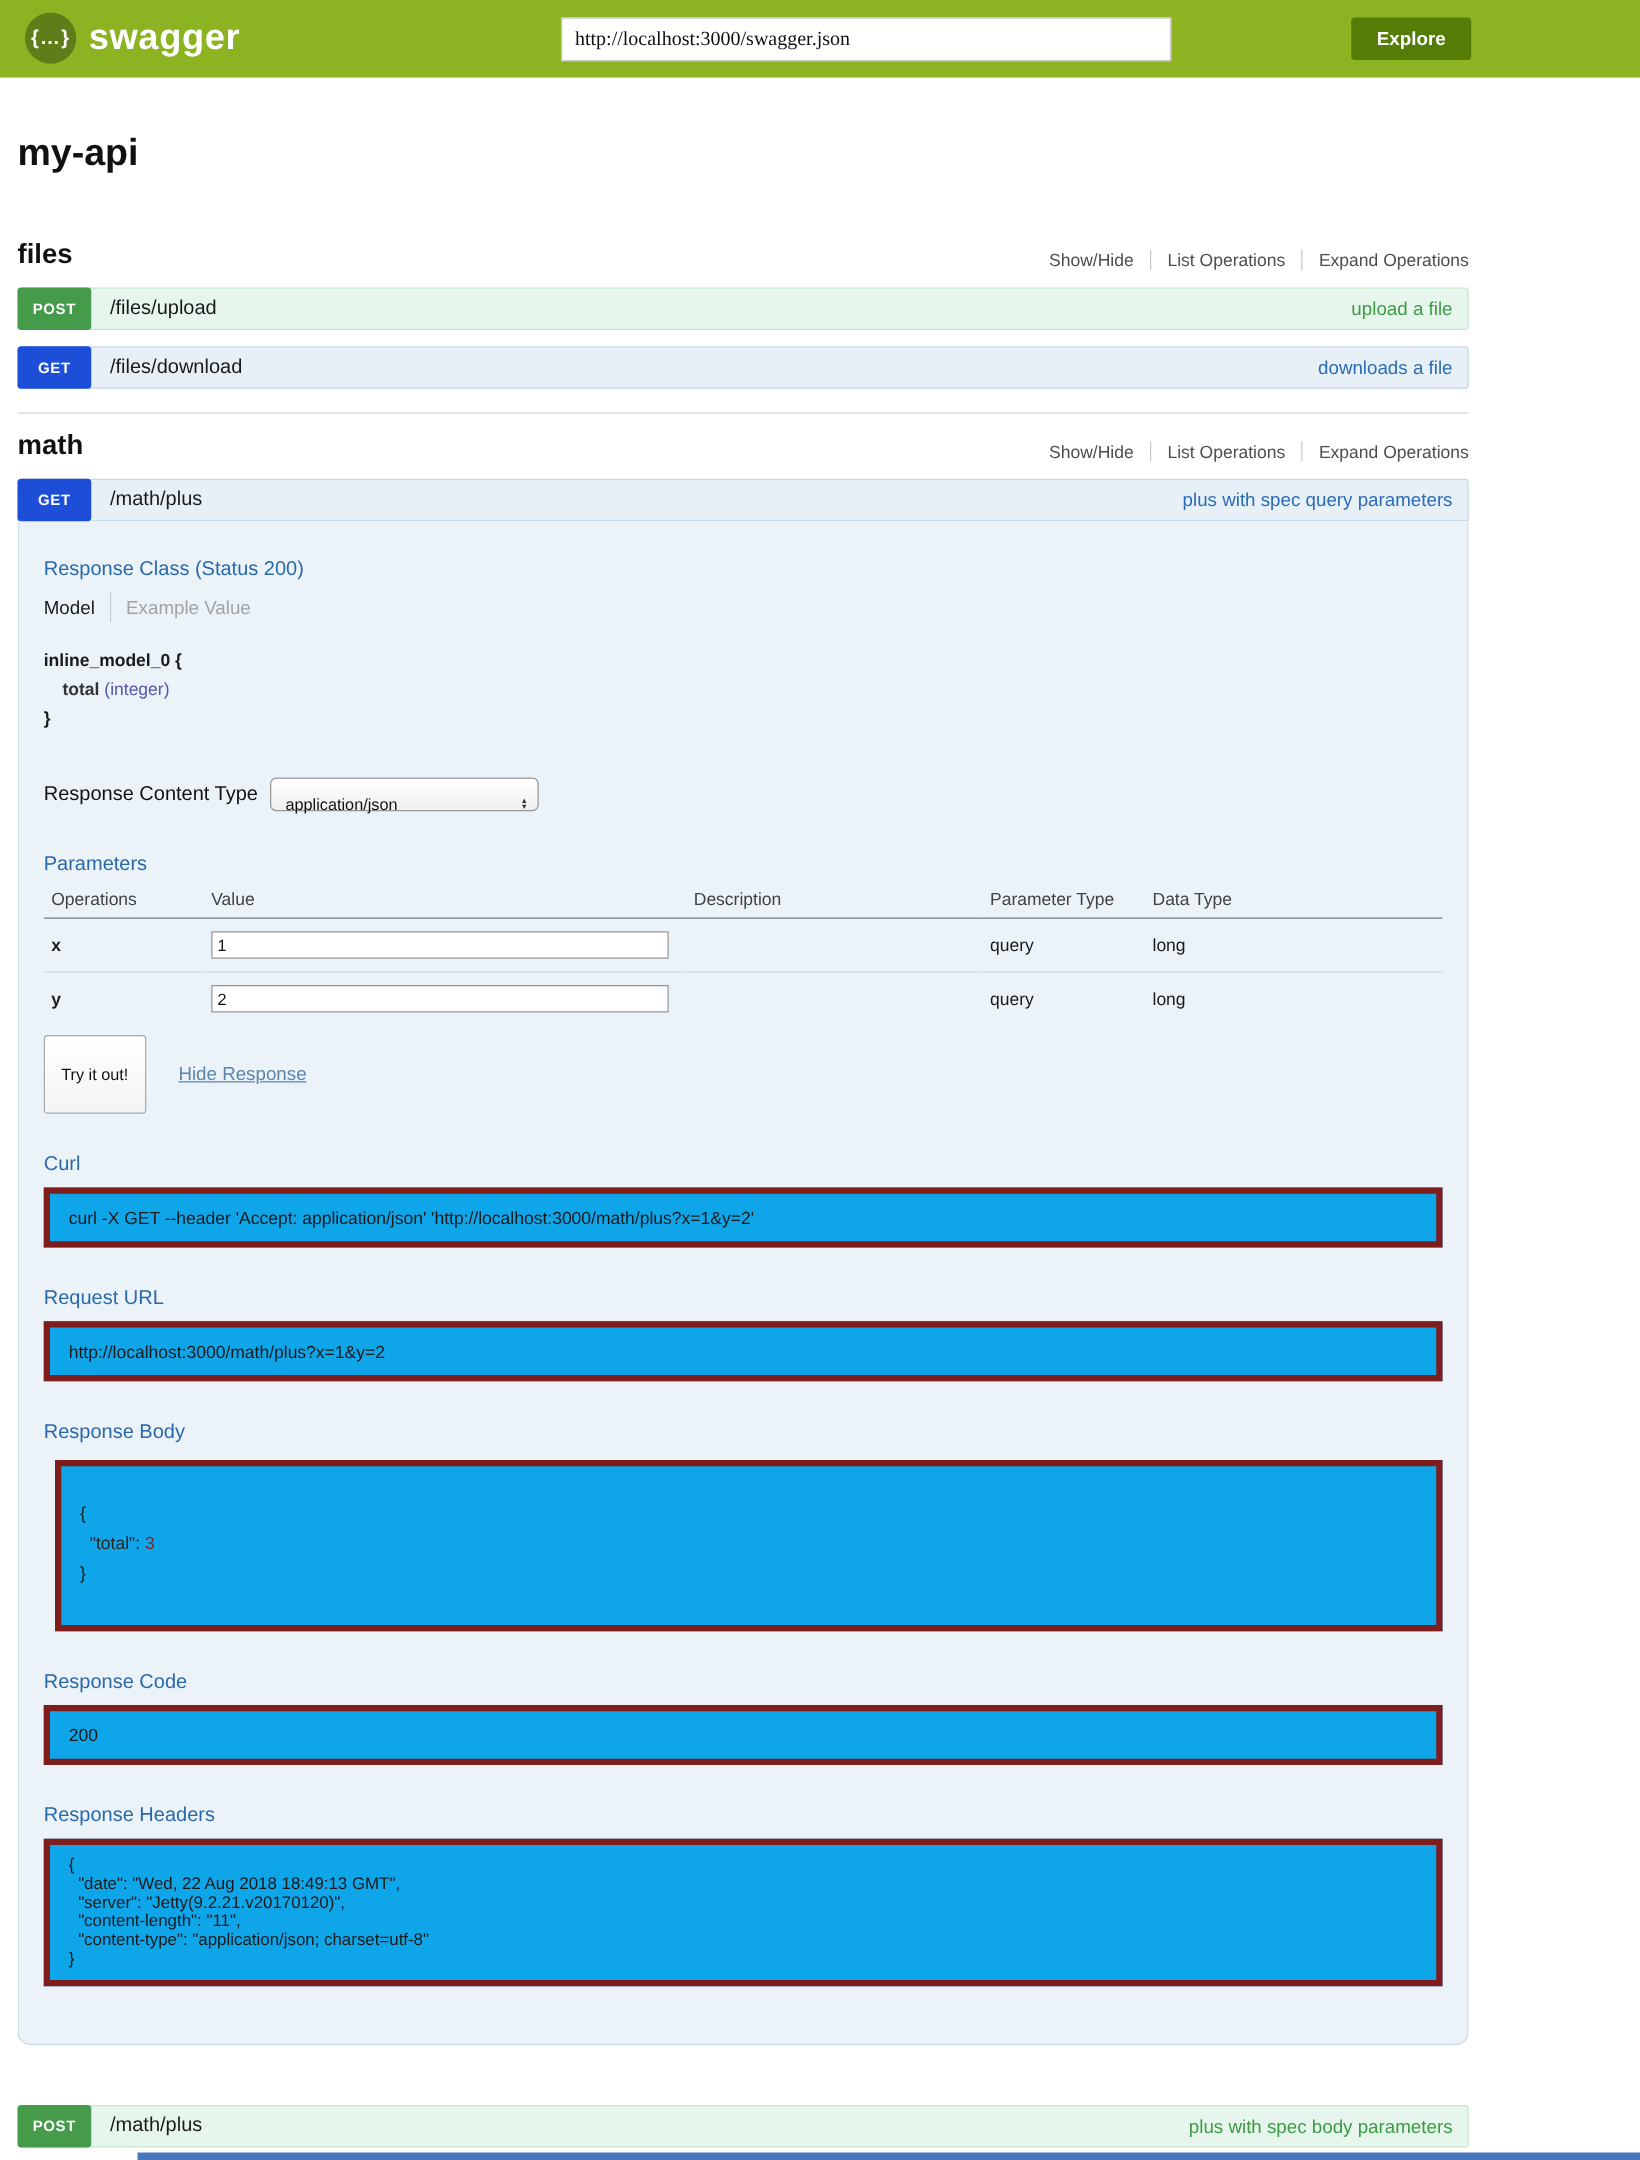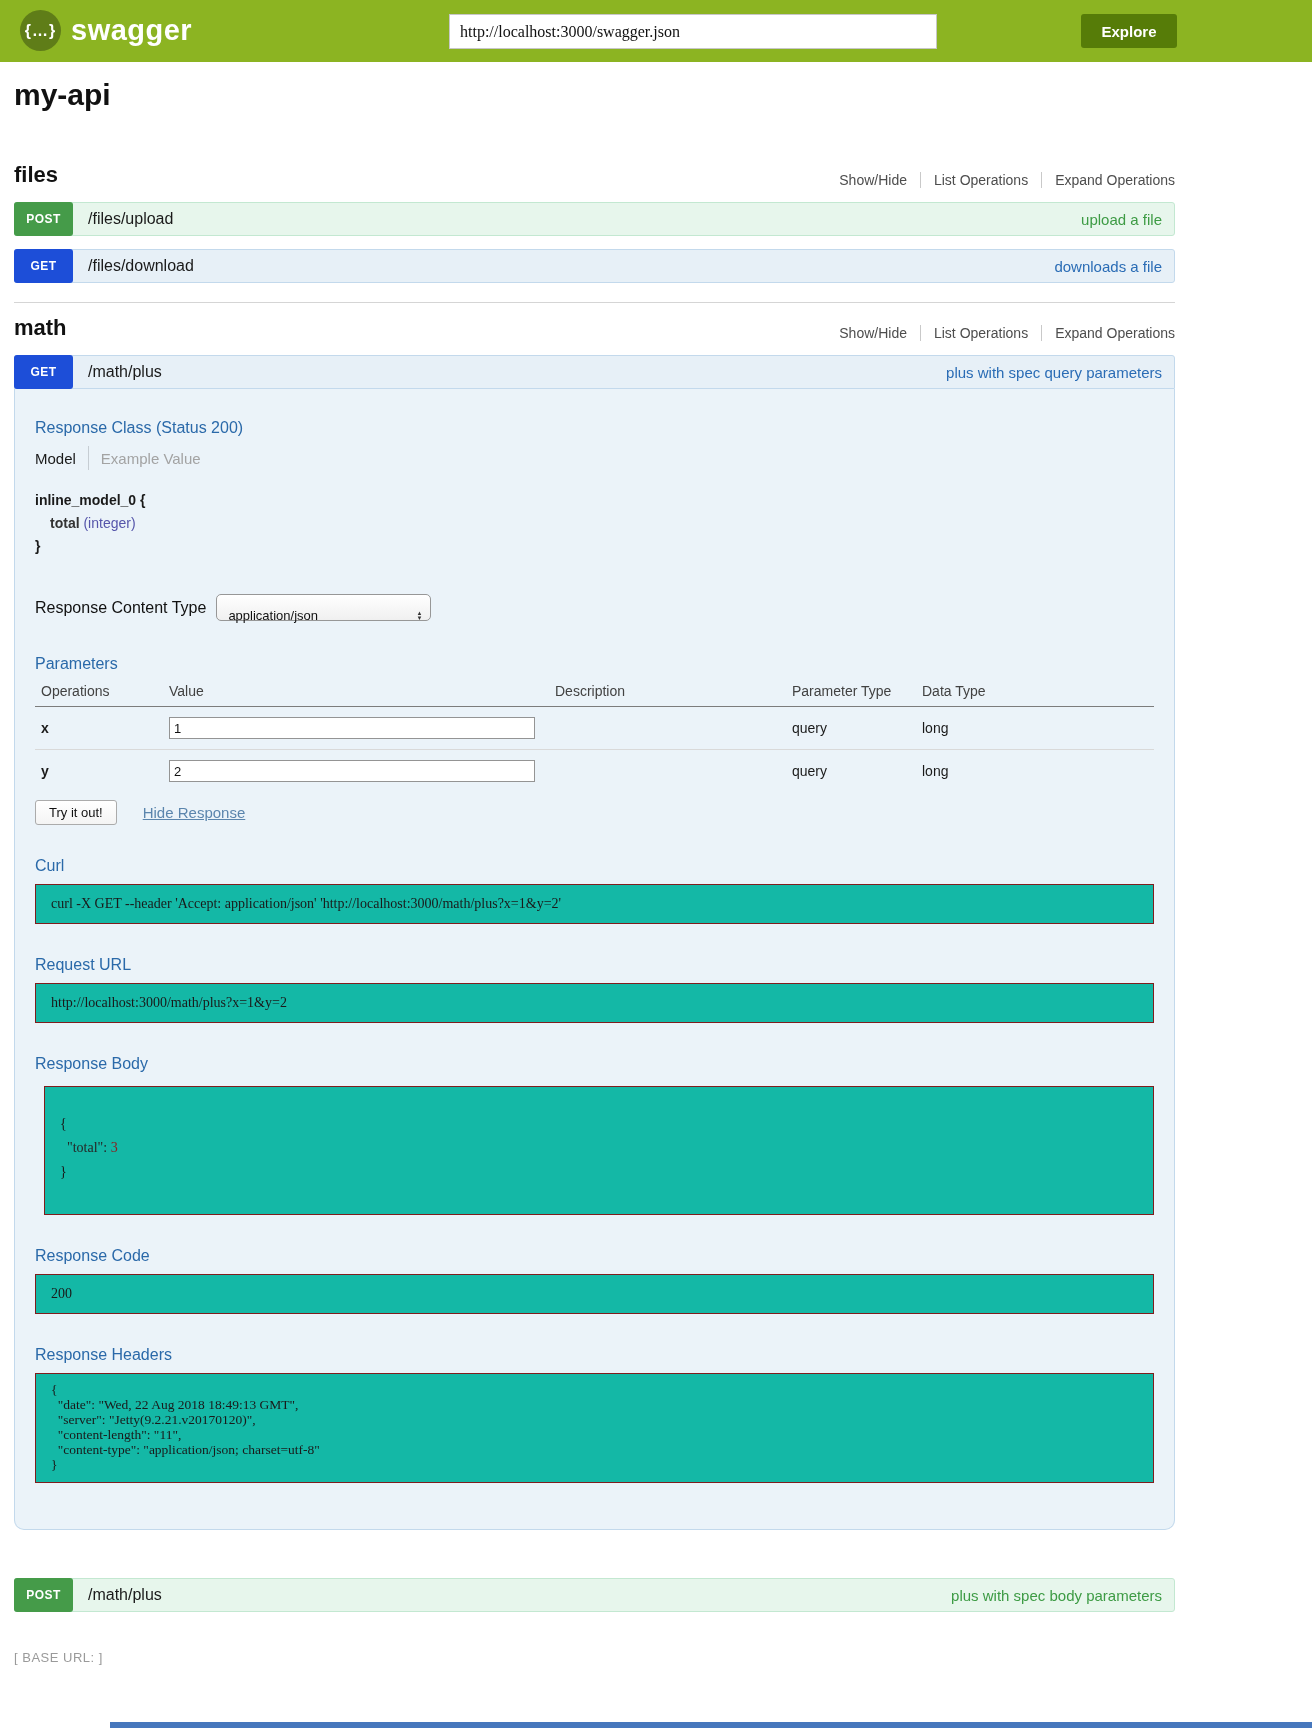--- a/index.html
+++ b/index.html
@@ -13,21 +13,21 @@
   .logo-circle { width:41px; height:41px; border-radius:50%; background:#5f7d18; color:#fff;
                  display:flex; align-items:center; justify-content:center; font-weight:bold; font-size:16px; letter-spacing:1px; }
   .brand-name { color:#fff; font-weight:bold; font-size:29px; letter-spacing:0.5px; }
   .url-input { position:absolute; left:449px; top:14px; width:488px; height:35px; border:1px solid #c7c7c7;
                background:#fff; font-size:16px; padding:0 10px; font-family:Liberation Serif, serif; color:#111; outline:none; }
   .explore-btn { position:absolute; left:1081px; top:14px; width:96px; height:34px; background:#567c08; color:#fff;
                  border:none; border-radius:3px; font-weight:bold; font-size:15px; cursor:pointer; font-family:"Liberation Sans",sans-serif; }
 
   
   .container { width:1161px; margin-left:14px; }
-  .page-title { margin-top:16px; font-size:30px; font-weight:bold; color:#111; }
+  .page-title { margin-top:44px; font-size:30px; font-weight:bold; color:#111; }
 
   .section-head { display:flex; align-items:flex-end; justify-content:space-between; }
   .section-title { font-size:22px; font-weight:bold; color:#111; cursor:pointer; }
   .section-links { display:flex; align-items:center; font-size:14px; color:#4d4d4d; }
   .section-links .slink { cursor:pointer; padding:0 13px; }
   .section-links .slink + .slink { border-left:1px solid #c9c9c9; }
   .section-links .slink:last-child { padding-right:0; }
 
   .divider { border-top:1px solid #d5d5d5; margin-top:19px; }
 
@@ -76,27 +76,27 @@
   table.params col.c-param {width:128px;} table.params col.c-value {width:386px;}
   table.params col.c-desc {width:237px;} table.params col.c-ptype {width:130px;}
   table.params th { text-align:left; font-weight:normal; color:#424242; padding:4px 0 7px 6px; border-bottom:1px solid #7c7c7c; }
   table.params td { padding:10px 0 10px 6px; vertical-align:middle; color:#1a1a1a; }
   table.params tr.prow + tr.prow td { border-top:1px solid #d9d9d9; }
   .pname { font-weight:bold; }
   .pinput { width:366px; height:22px; border:1px solid #949494; font-size:13px; padding:1px 4px;
             font-family:"Liberation Sans",sans-serif; color:#111; background:#fff; }
 
   .actions-row { margin-top:8px; display:flex; align-items:center; }
-  .try-btn { padding:4px 13px; font-size:13px; color:#111; background:linear-gradient(#ffffff,#f4f4f4);
+  .try-btn { padding:23px 13px; font-size:13px; color:#111; background:linear-gradient(#ffffff,#f4f4f4);
              border:1px solid #ababab; border-radius:3px; cursor:pointer; font-family:"Liberation Sans",sans-serif; }
   .hide-response { margin-left:26px; font-size:15px; color:#5b85ad; text-decoration:underline; cursor:pointer; }
 
   .code-heading { margin-top:32px; }
-  .code-block { margin-top:9px; background:#14b8a6; border:1px solid #7f1d1d; padding:11px 15px;
-                font-family:Liberation Serif, serif; font-size:14px; color:#1a1a1a; }
+  .code-block { margin-top:9px; background:#0ea5e9; border:5px solid #7f1d1d; padding:11px 15px;
+                font-family:Liberation Sans, sans-serif; font-size:14px; color:#1a1a1a; }
   .body-block { margin-top:13px; margin-left:9px; padding:25px 15px 30px 15px; }
   .json-line { line-height:24px; white-space:pre; }
   .json-key { color:#262626; }
   .json-num { color:#8a1f1f; }
   .hdr-block { padding:8px 15px 10px 15px; }
   .hdr-line { font-size:13.5px; line-height:15px; white-space:pre; }
 
   
   .base-url { margin:38px 0 0 14px; color:#9a9a9a; font-size:13px; letter-spacing:0.5px; }
   .bottom-strip { position:absolute; left:110px; right:0; bottom:0; height:6px; background:#4677bd; }

